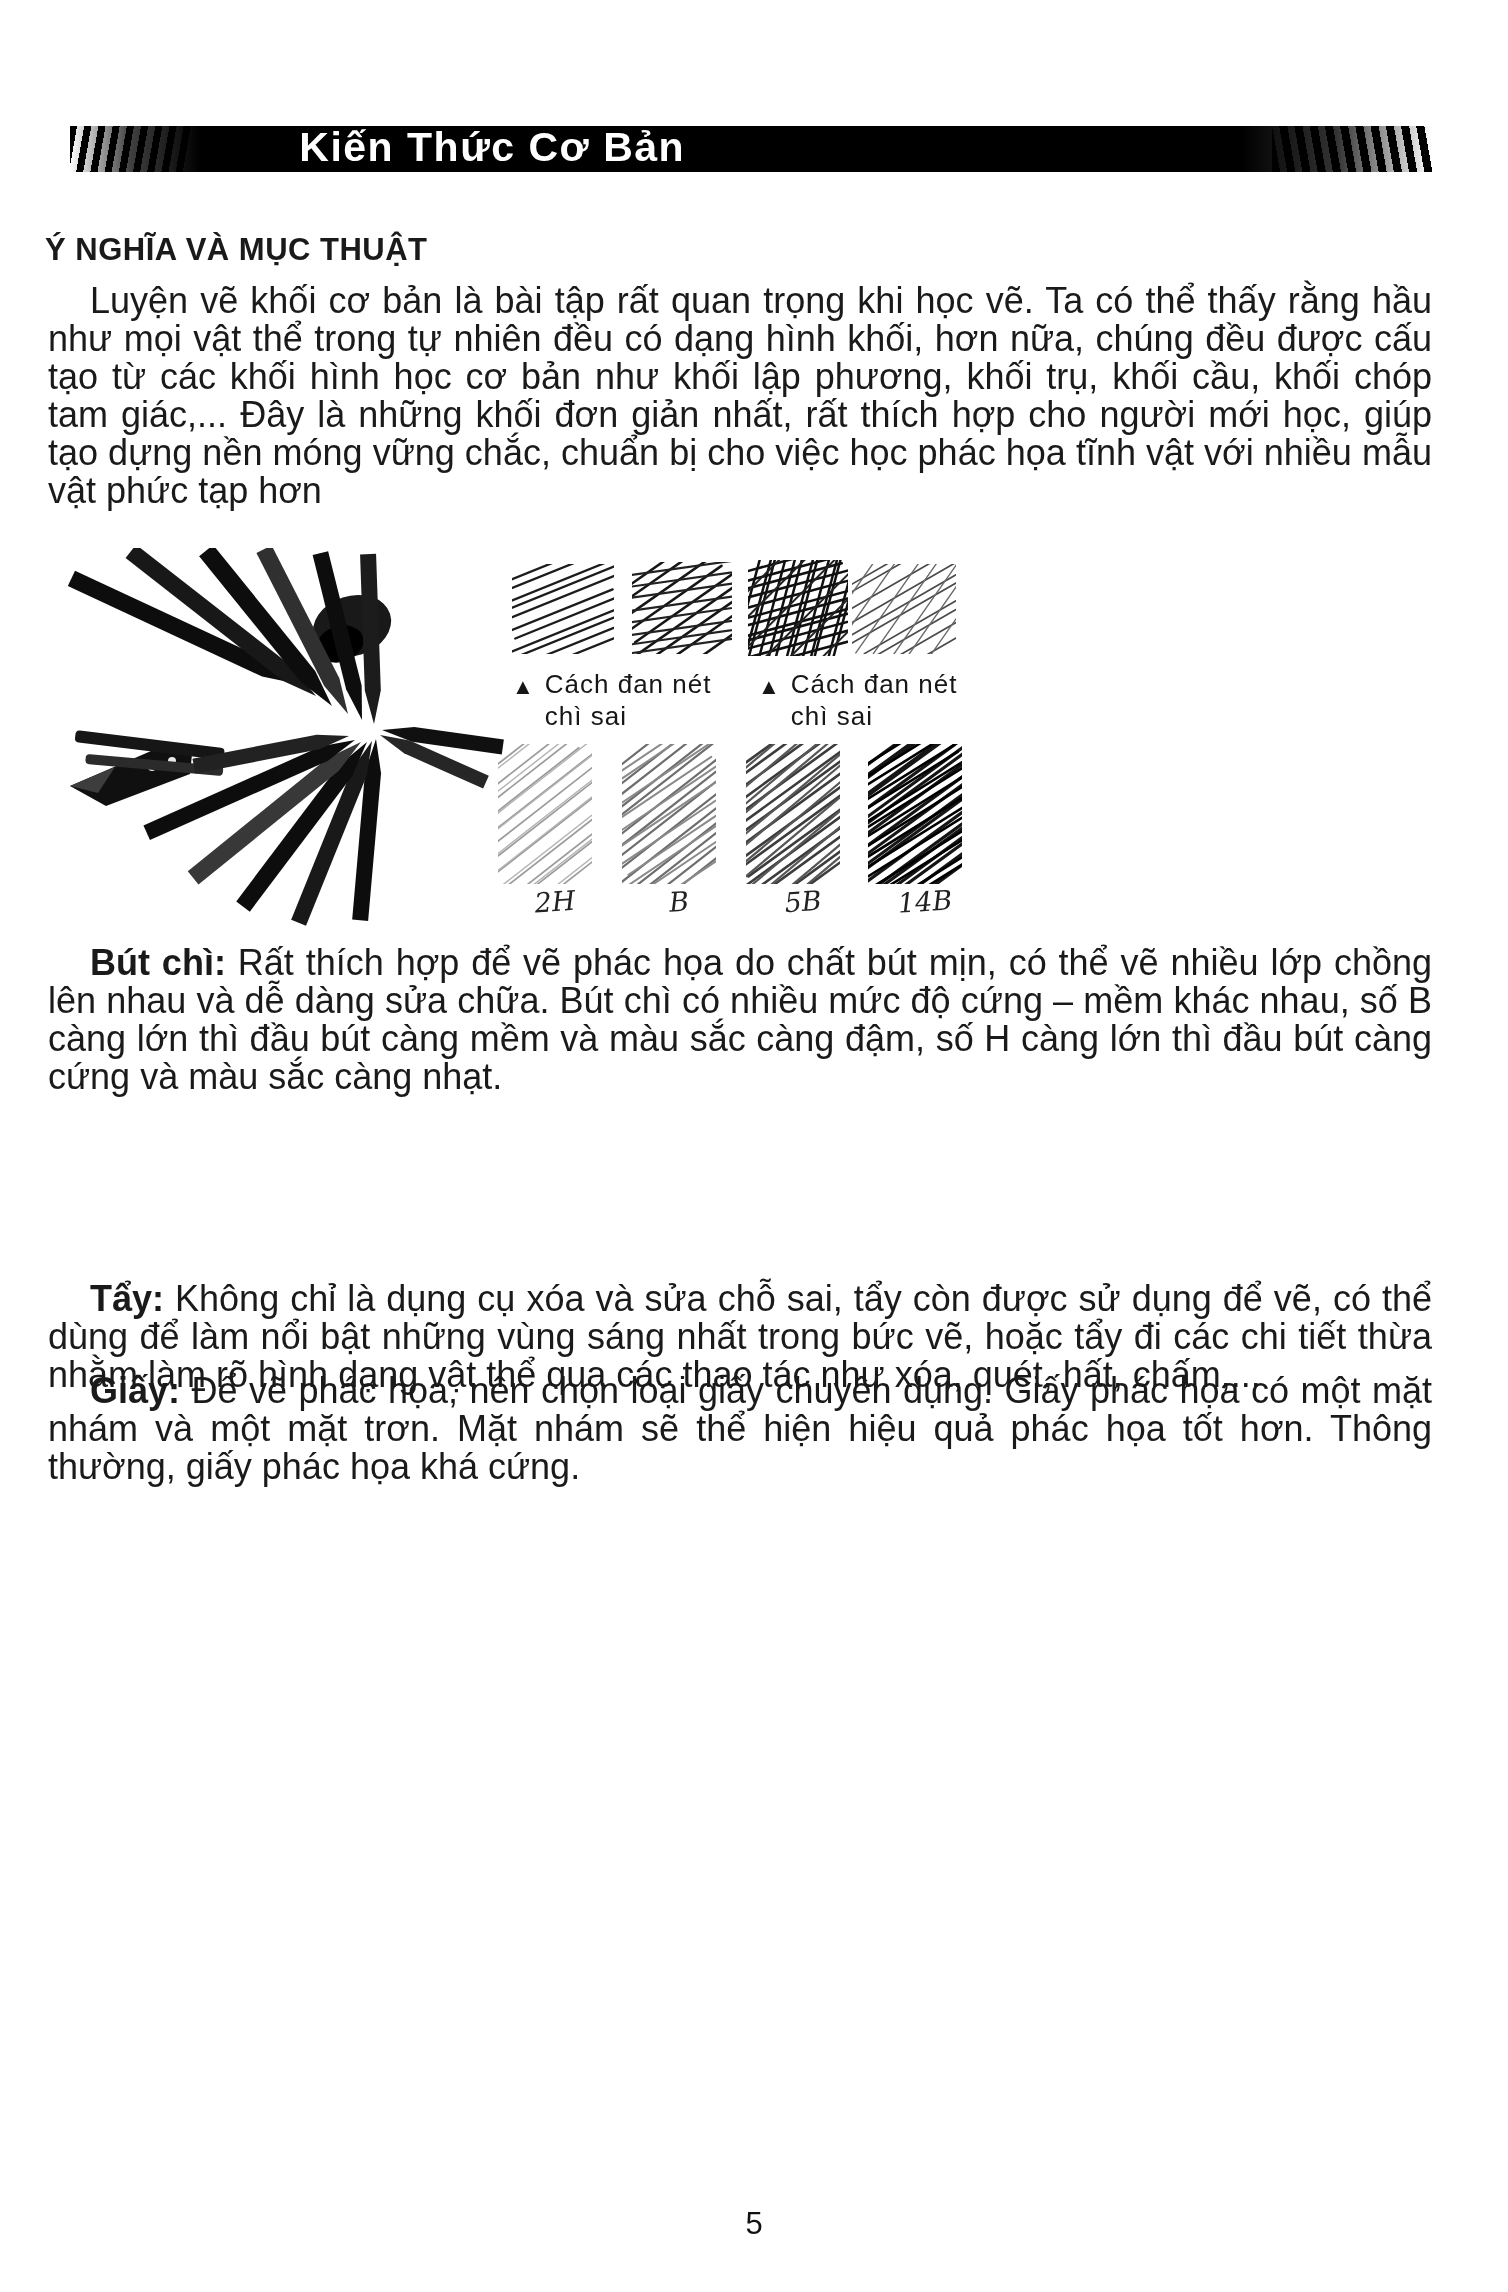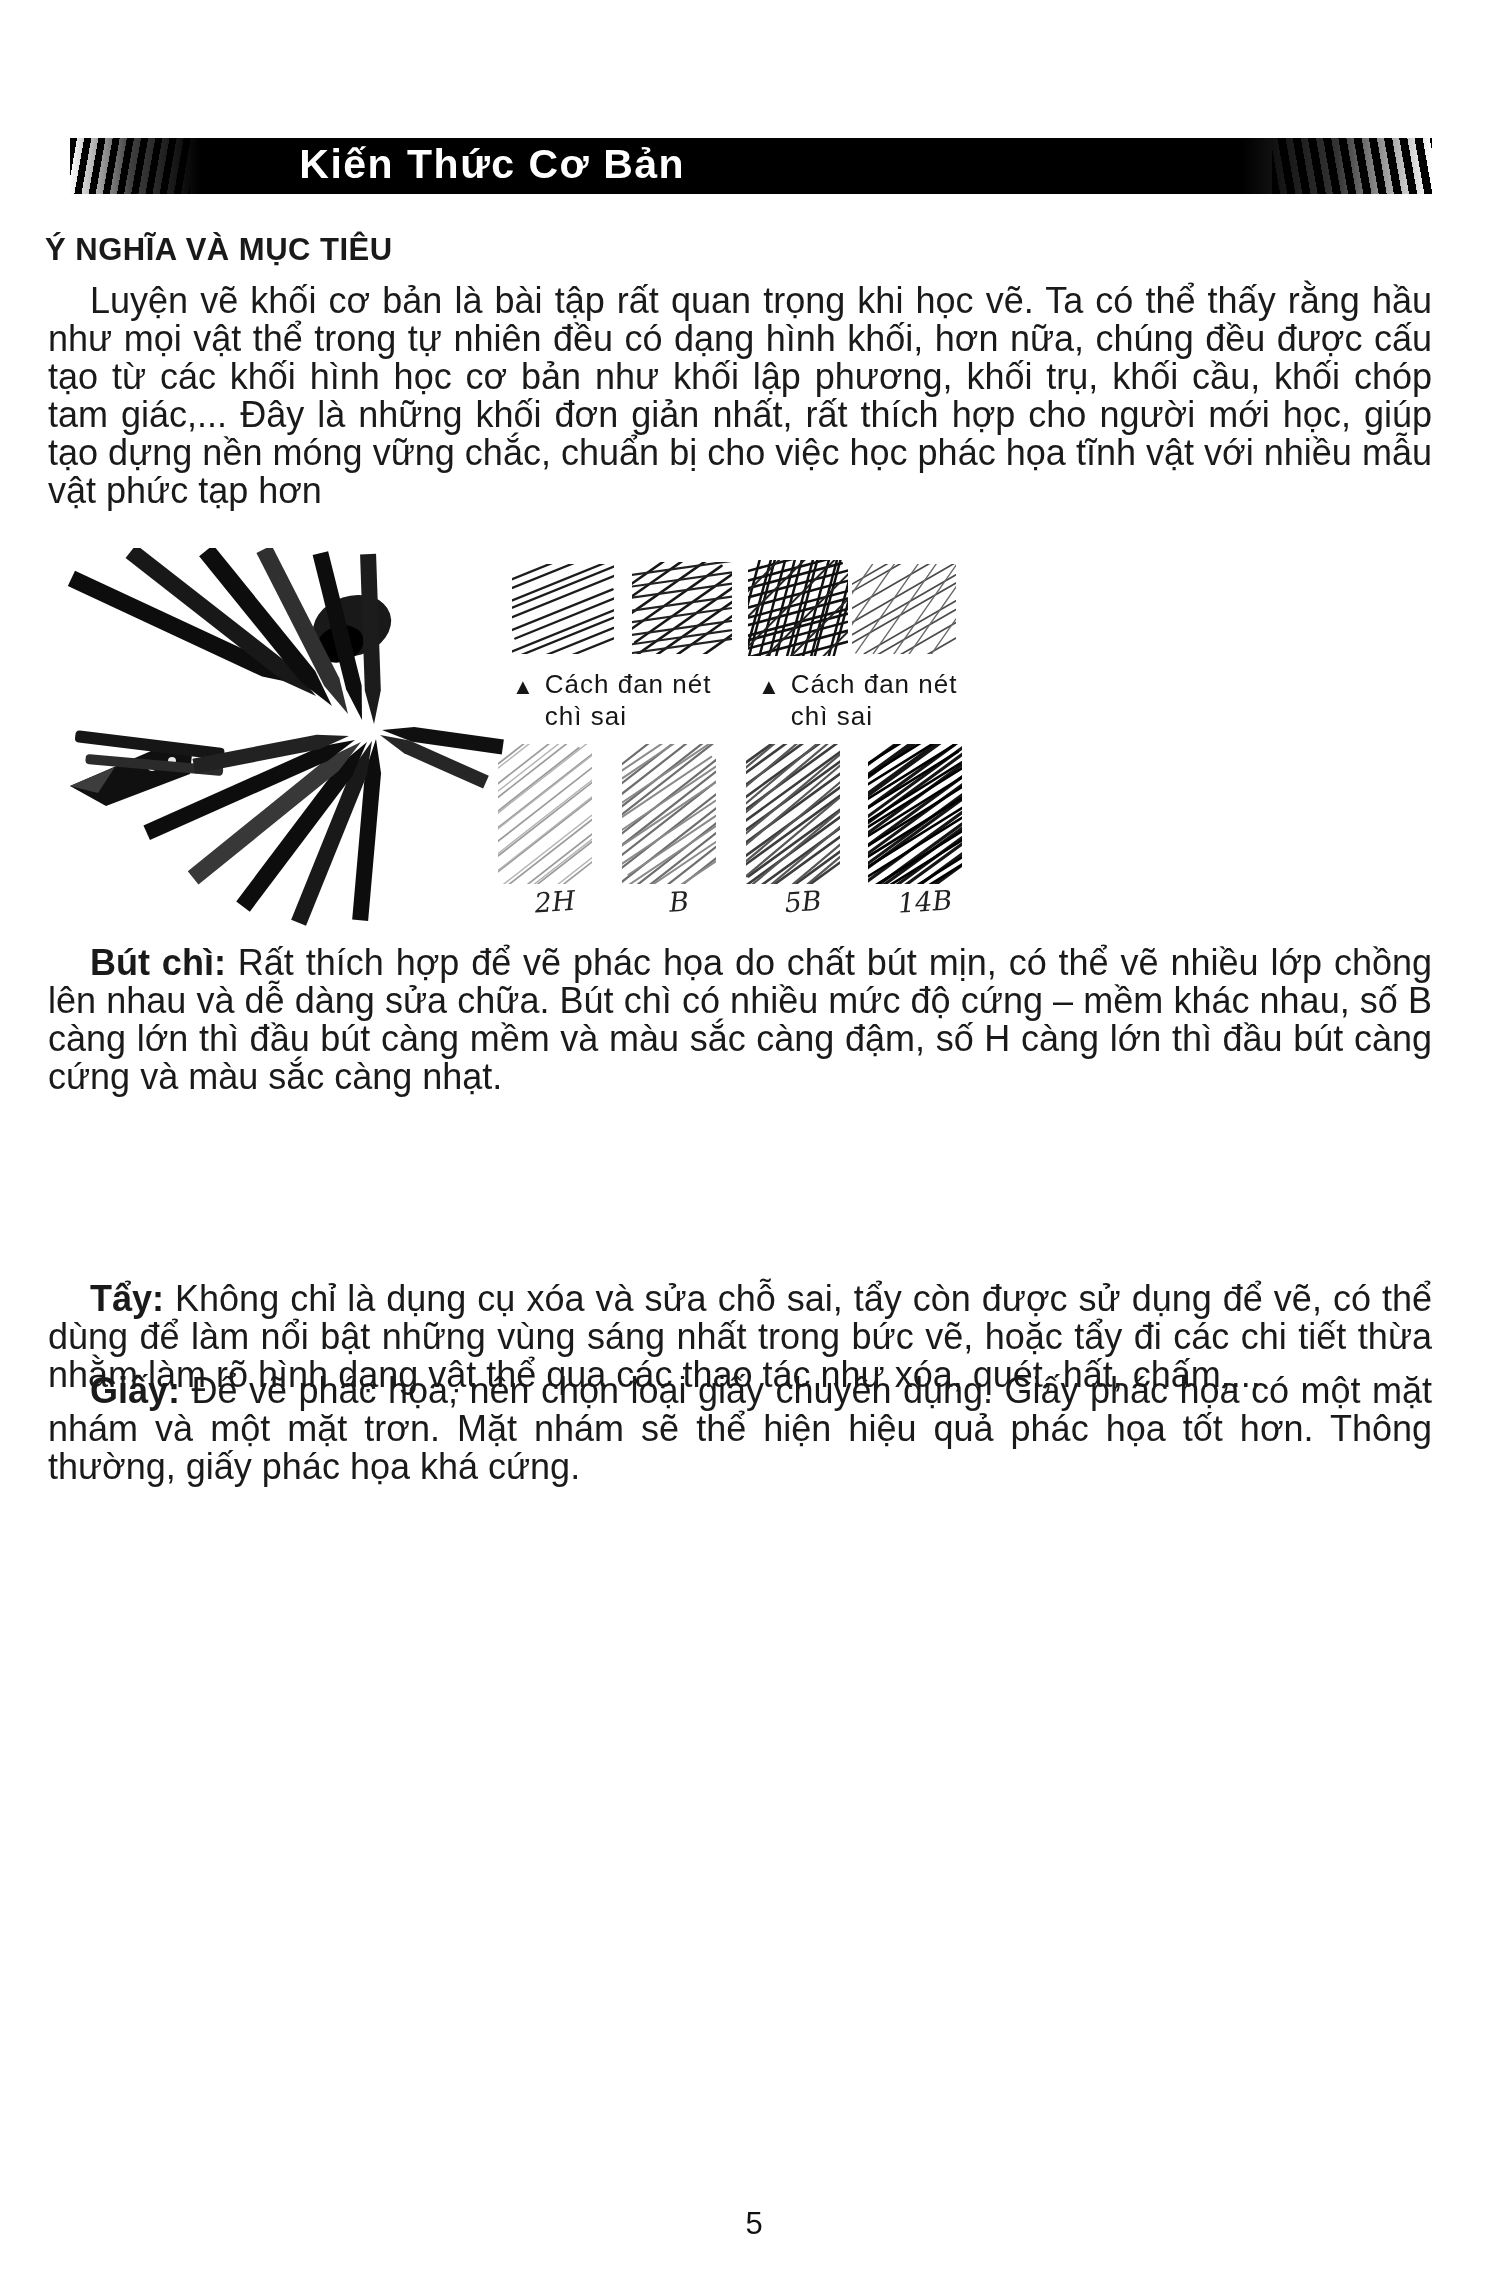--- a/index.html
+++ b/index.html
@@ -6,21 +6,21 @@
   .page{
     position:relative;
     width:1508px;height:2292px;
     background:#ffffff;
     font-family:"Liberation Sans","DejaVu Sans",sans-serif;
     color:#1a1a1a;
     overflow:hidden;
   }
 
   
-  .banner{position:absolute;top:138px;left:70px;right:76px;height:56px;text-align:right;}
+  .banner{position:absolute;top:126px;left:70px;right:76px;height:46px;text-align:right;}
   .banner-bg{
     position:absolute;inset:0;
     background:linear-gradient(90deg,
       rgba(0,0,0,0) 0px,
       rgba(0,0,0,.75) 60px,
       #000 130px,
       #000 calc(100% - 190px),
       rgba(0,0,0,.8) calc(100% - 95px),
       rgba(0,0,0,0) 100%);
   }
@@ -87,21 +87,21 @@
 </head>
 <body>
 
 <div class="page">
 
   <div class="banner">
     <div class="banner-bg"></div>
     <div class="banner-title">Kiến Thức Cơ Bản</div>
   </div>
 
-  <div class="h1" id="h-meaning">Ý NGHĨA VÀ MỤC TIÊU</div>
+  <div class="h1" id="h-meaning">Ý NGHĨA VÀ MỤC THUẬT</div>
   <div class="para indent" id="p-meaning">Luyện vẽ khối cơ bản là bài tập rất quan trọng khi học vẽ. Ta có thể thấy rằng hầu như mọi vật thể trong tự nhiên đều có dạng hình khối, hơn nữa, chúng đều được cấu tạo từ các khối hình học cơ bản như khối lập phương, khối trụ, khối cầu, khối chóp tam giác,... Đây là những khối đơn giản nhất, rất thích hợp cho người mới học, giúp tạo dựng nền móng vững chắc, chuẩn bị cho việc học phác họa tĩnh vật với nhiều mẫu vật phức tạp hơn</div>
 
 
   <div class="figure">
 
     <svg class="pencils" id="pencils-svg" viewBox="0 0 490 390">
 
       <path d="M30,238 L118,200 L152,206 L150,226 L66,258 Z" fill="#101010"></path>
       <path d="M30,238 L75,219 L58,245 Z" fill="#3d3d3d"></path>
       <circle cx="112" cy="219" r="4" fill="#e8e8e8"></circle>

